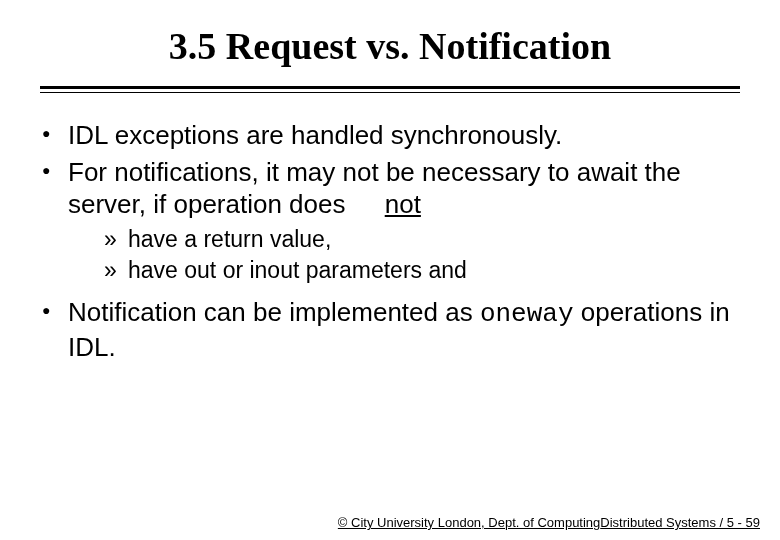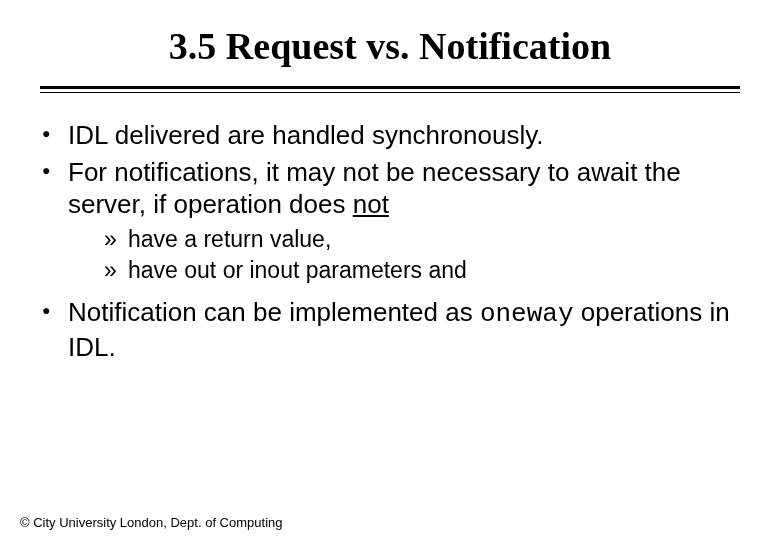--- a/index.html
+++ b/index.html
@@ -9,48 +9,49 @@
   .rule-wrap { margin: 0 0 26px 0; }
   .rule1 { border-top: 3px solid #000; height: 0; }
   .rule2 { border-top: 1px solid #000; height: 0; margin-top: 3px; }
   .content { padding: 0 2px; }
   .bullets { list-style: none; }
   .bullets > li { position: relative; padding-left: 26px; font-size: 26px; line-height: 1.25; margin-bottom: 4px; }
   .bullets > li::before { content: "\25CF"; position: absolute; left: 0; top: 6px; font-size: 14px; }
   .sub { list-style: none; margin: 4px 0 10px 36px; }
   .sub > li { position: relative; padding-left: 24px; font-size: 23px; line-height: 1.3; margin-bottom: 2px; }
   .sub > li::before { content: "\00BB"; position: absolute; left: 0; top: 0; font-size: 23px; }
-  .underline { text-decoration: underline; }
+  .underline { text-decoration: underline; margin-left: 32px; }
   .mono { font-family: "Courier New", Courier, monospace; }
-  .footer { position: absolute; bottom: 10px; left: 20px; right: 20px; display: flex; justify-content: space-between; font-size: 13px; }
+  .footer { position: absolute; bottom: 10px; left: 20px; right: 20px; display: flex; justify-content: flex-end; font-size: 13px; text-decoration: underline; }
   .gap-top { margin-top: 8px; }
 </style>
 </head>
 <body>
 <div class="slide">
 
   <h1 class="title">3.5 Request vs. Notification</h1>
 
   <div class="rule-wrap">
     <div class="rule1"></div>
     <div class="rule2"></div>
   </div>
 
   <div class="content">
     <ul class="bullets">
-      <li>IDL delivered are handled synchronously.</li>
+      <li>IDL exceptions are handled synchronously.</li>
       <li>
         <span>For notifications, it may not be necessary to await the server, if operation does </span><span class="underline">not</span>
         <ul class="sub">
           <li>have a return value,</li>
           <li>have out or inout parameters and</li>
         </ul>
       </li>
       <li class="gap-top">
         <span>Notification can be implemented as </span><span class="mono">oneway</span><span> operations in IDL.</span>
       </li>
     </ul>
   </div>
 
   <div class="footer">
     <span>© City University London, Dept. of Computing</span>
+    <span>Distributed Systems / 5 - 59</span>
   </div>
 </div>
 
 </body></html>

